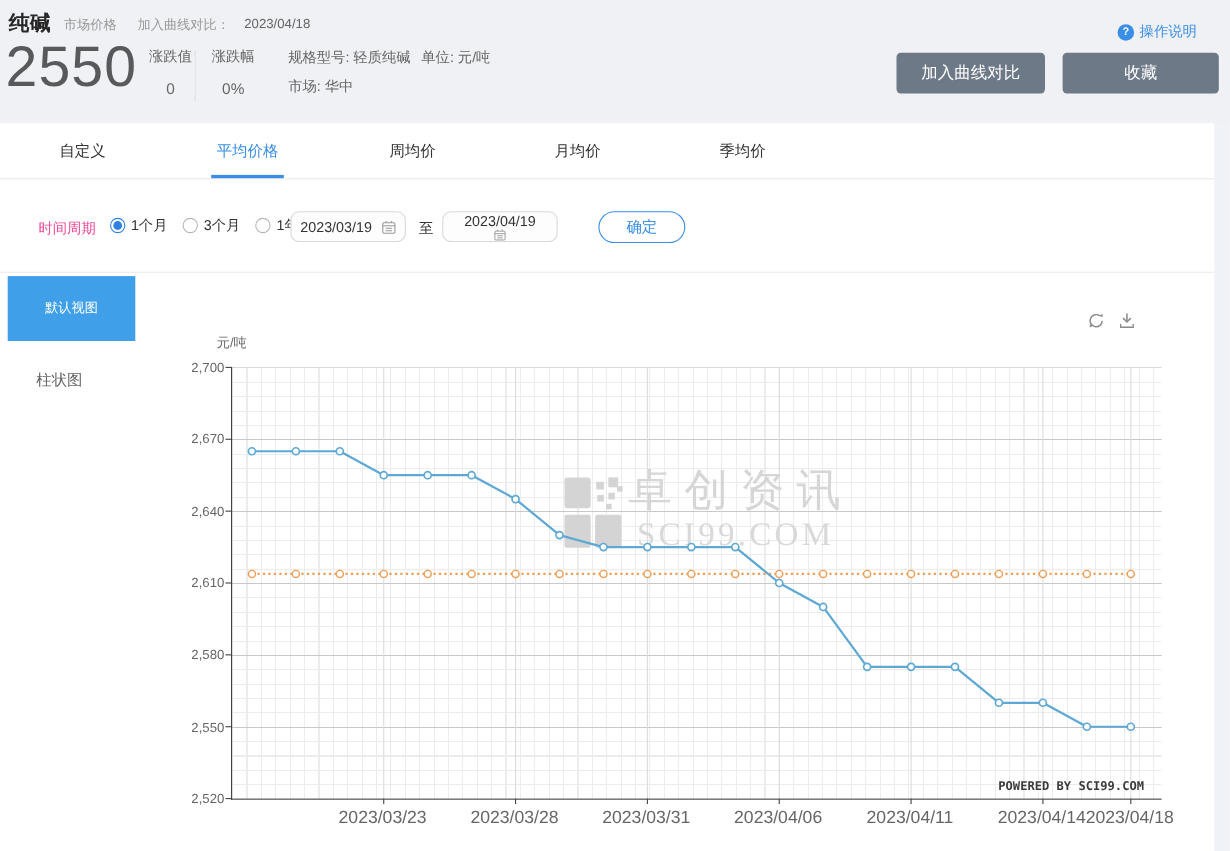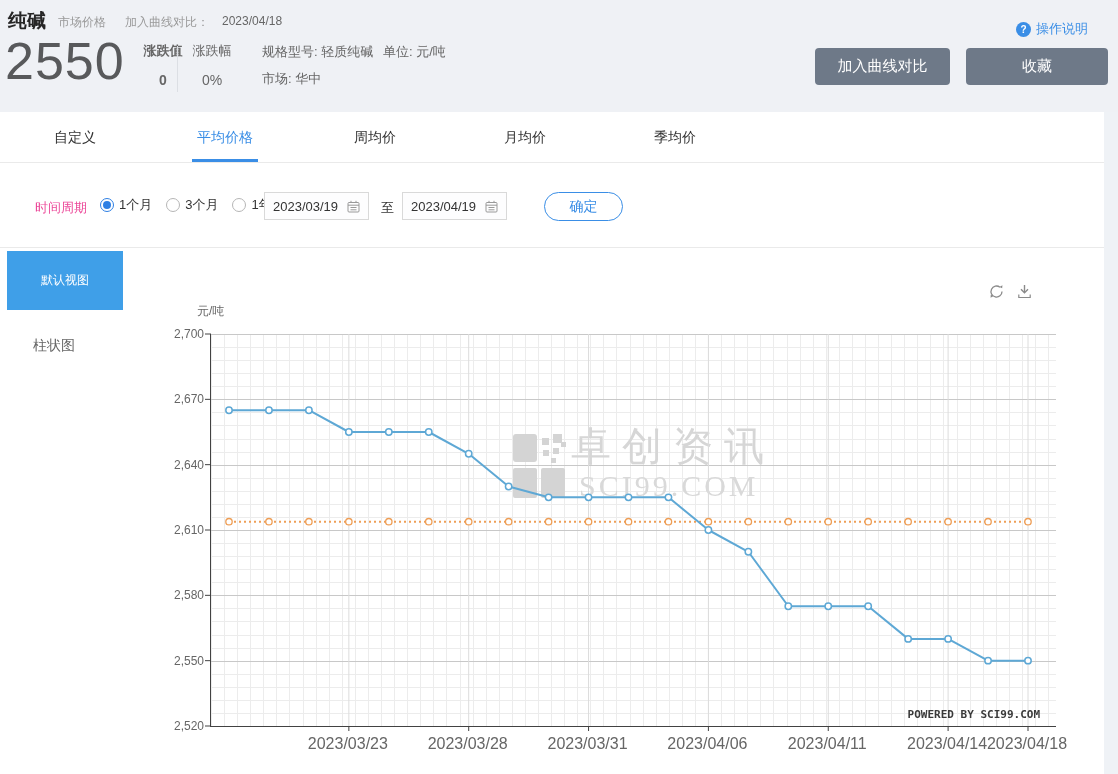--- a/index.html
+++ b/index.html
@@ -44,23 +44,23 @@
 
   
   .filter{position:absolute;left:0;top:51px;width:100%;height:84px;border-bottom:1px solid #eaeaea;}
   .f-label{position:absolute;left:35px;top:197px;font-size:13px;color:#ec4899;}
   .filter .f-label{top:36px;}
   .radio-group{position:absolute;left:100px;top:33px;display:flex;align-items:center;gap:14px;}
   .radio-item{display:flex;align-items:center;gap:5px;font-size:13px;color:#333;cursor:pointer;}
   .radio{width:14px;height:14px;border-radius:50%;border:1px solid #b6b6b6;background:#fff;position:relative;box-sizing:border-box;}
   .radio.sel{border-color:#2f80e4;}
   .radio.sel::after{content:'';position:absolute;left:2px;top:2px;width:8px;height:8px;border-radius:50%;background:#2f80e4;}
-  .datebox{position:absolute;top:29px;width:105px;height:28px;border:1px solid #d9d9d9;border-radius:0;background:#fdfdfe;
+  .datebox{position:absolute;top:29px;width:105px;height:28px;border:1px solid #d9d9d9;border-radius:8px;background:#fdfdfe;
     box-sizing:border-box;display:flex;align-items:center;justify-content:space-between;padding:0 8px;font-size:13px;color:#333;cursor:pointer;}
-  .datebox.d1{left:264px;} .datebox.d2{left:402px;}
+  .datebox.d1{left:264px;} .datebox.d2{left:402px;flex-direction:column;}
   .to-label{position:absolute;left:381px;top:36px;font-size:13px;color:#333;}
   .confirm-btn{position:absolute;left:544px;top:29px;width:79px;height:29px;border:1px solid #3a8ee6;border-radius:15px;
     background:#fff;color:#3a8ee6;font-size:14px;cursor:pointer;font-family:inherit;}
 
   
   .side-default{position:absolute;left:7px;top:139px;width:116px;height:59px;background:#3f9fe8;color:#fff;
     font-size:12px;display:flex;align-items:center;justify-content:center;cursor:pointer;}
   .side-bar{position:absolute;left:33px;top:225px;font-size:14px;color:#666;cursor:pointer;}
 
   
@@ -104,21 +104,21 @@
   <span class="upd-label">加入曲线对比：</span>
   <span class="upd-date">2023/04/18</span>
 
   <div class="help">
     <span class="help-icon">?</span>
     <span class="help-text">操作说明</span>
   </div>
 
   <div class="price">2550</div>
 
-  <div class="chg-col" style="left:132px;font-weight:bold;">
+  <div class="chg-col" style="left:124px;">
     <div class="chg-label">涨跌值</div>
     <div class="chg-value">0</div>
   </div>
   <div class="vdiv"></div>
   <div class="chg-col" style="left:181px;">
     <div class="chg-label">涨跌幅</div>
     <div class="chg-value">0%</div>
   </div>
 
   <div class="spec">规格型号: 轻质纯碱</div>

